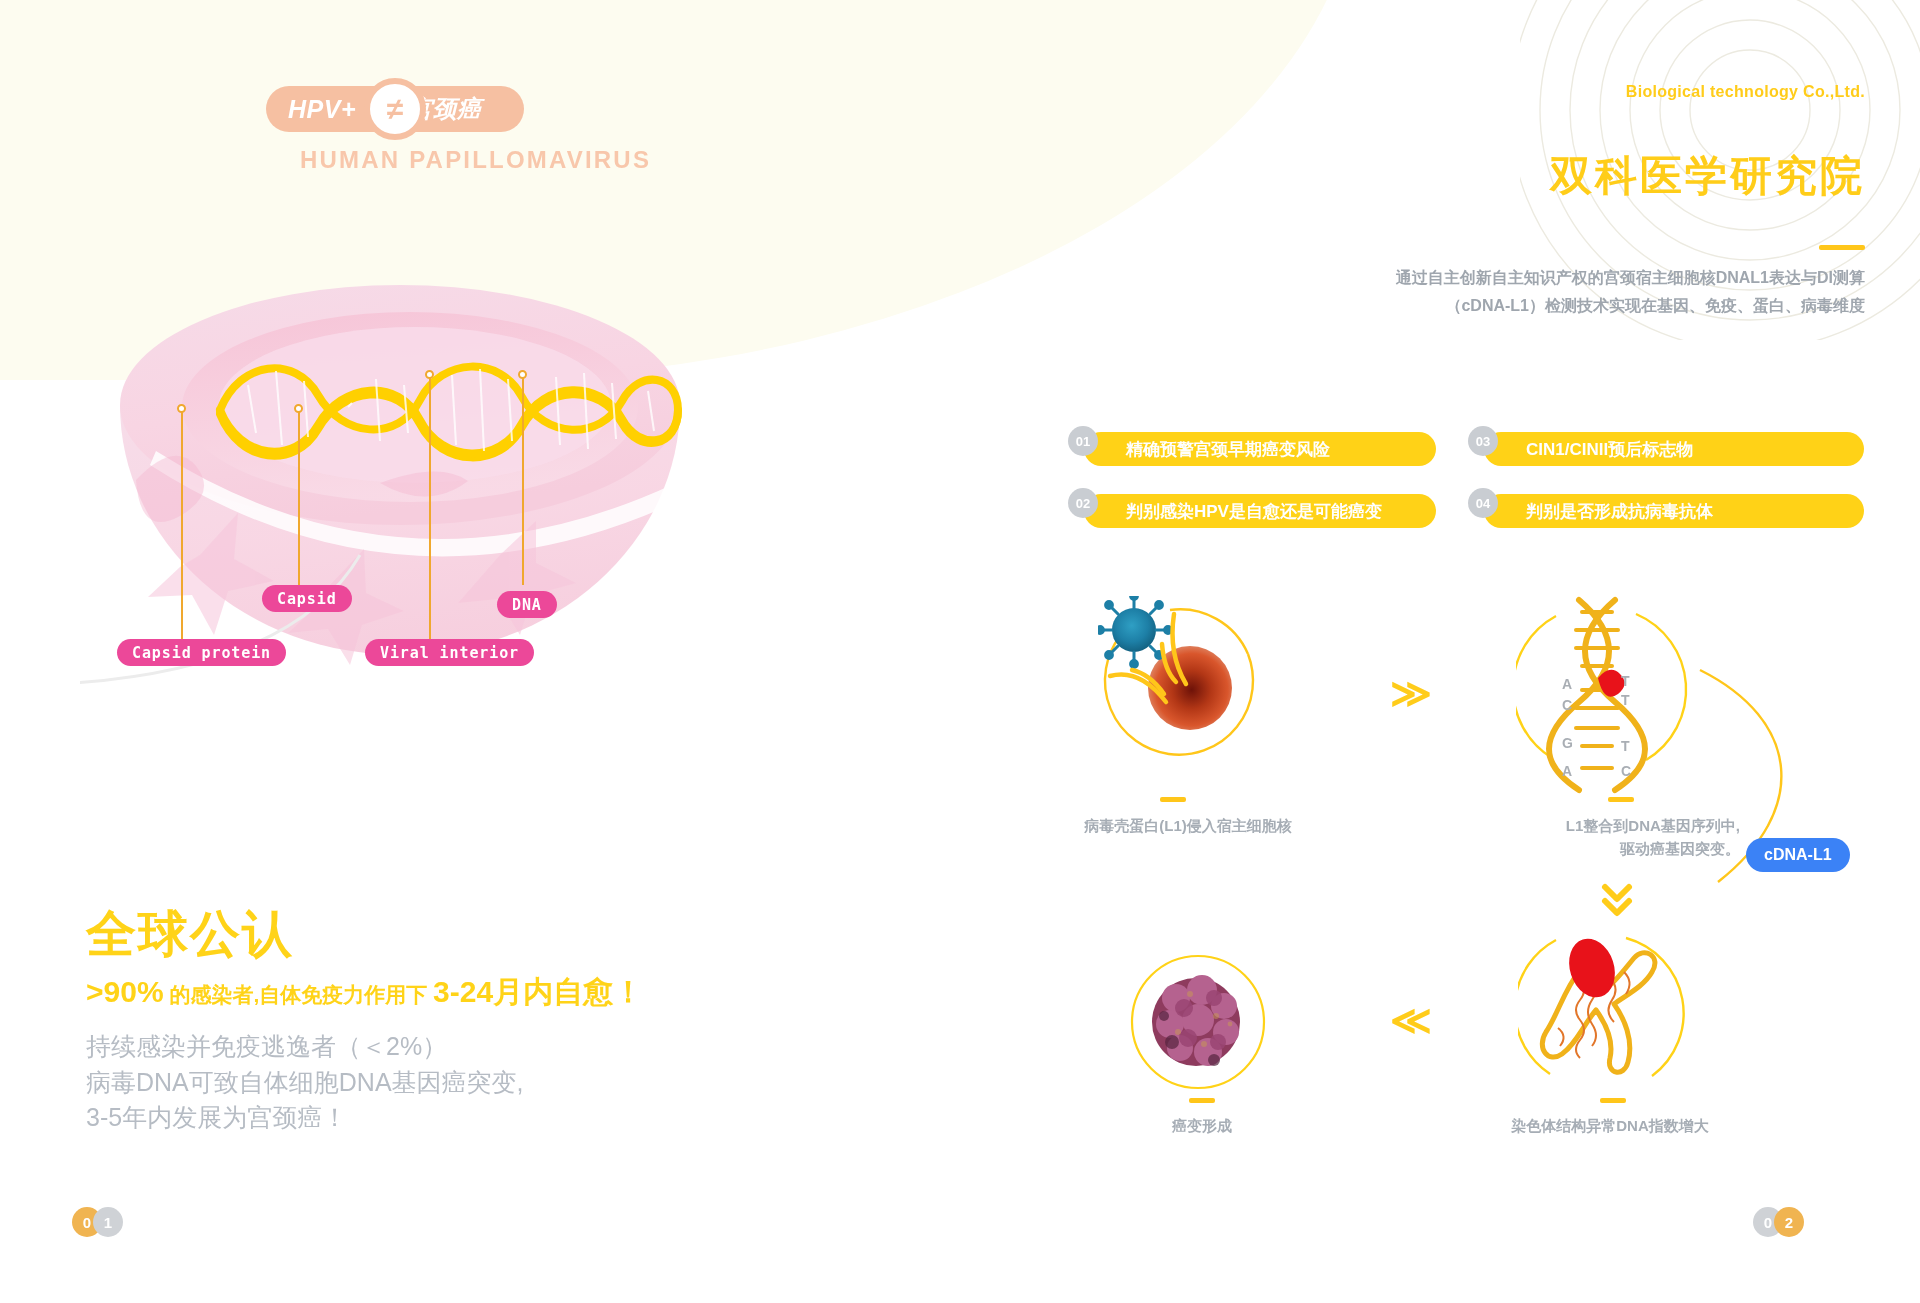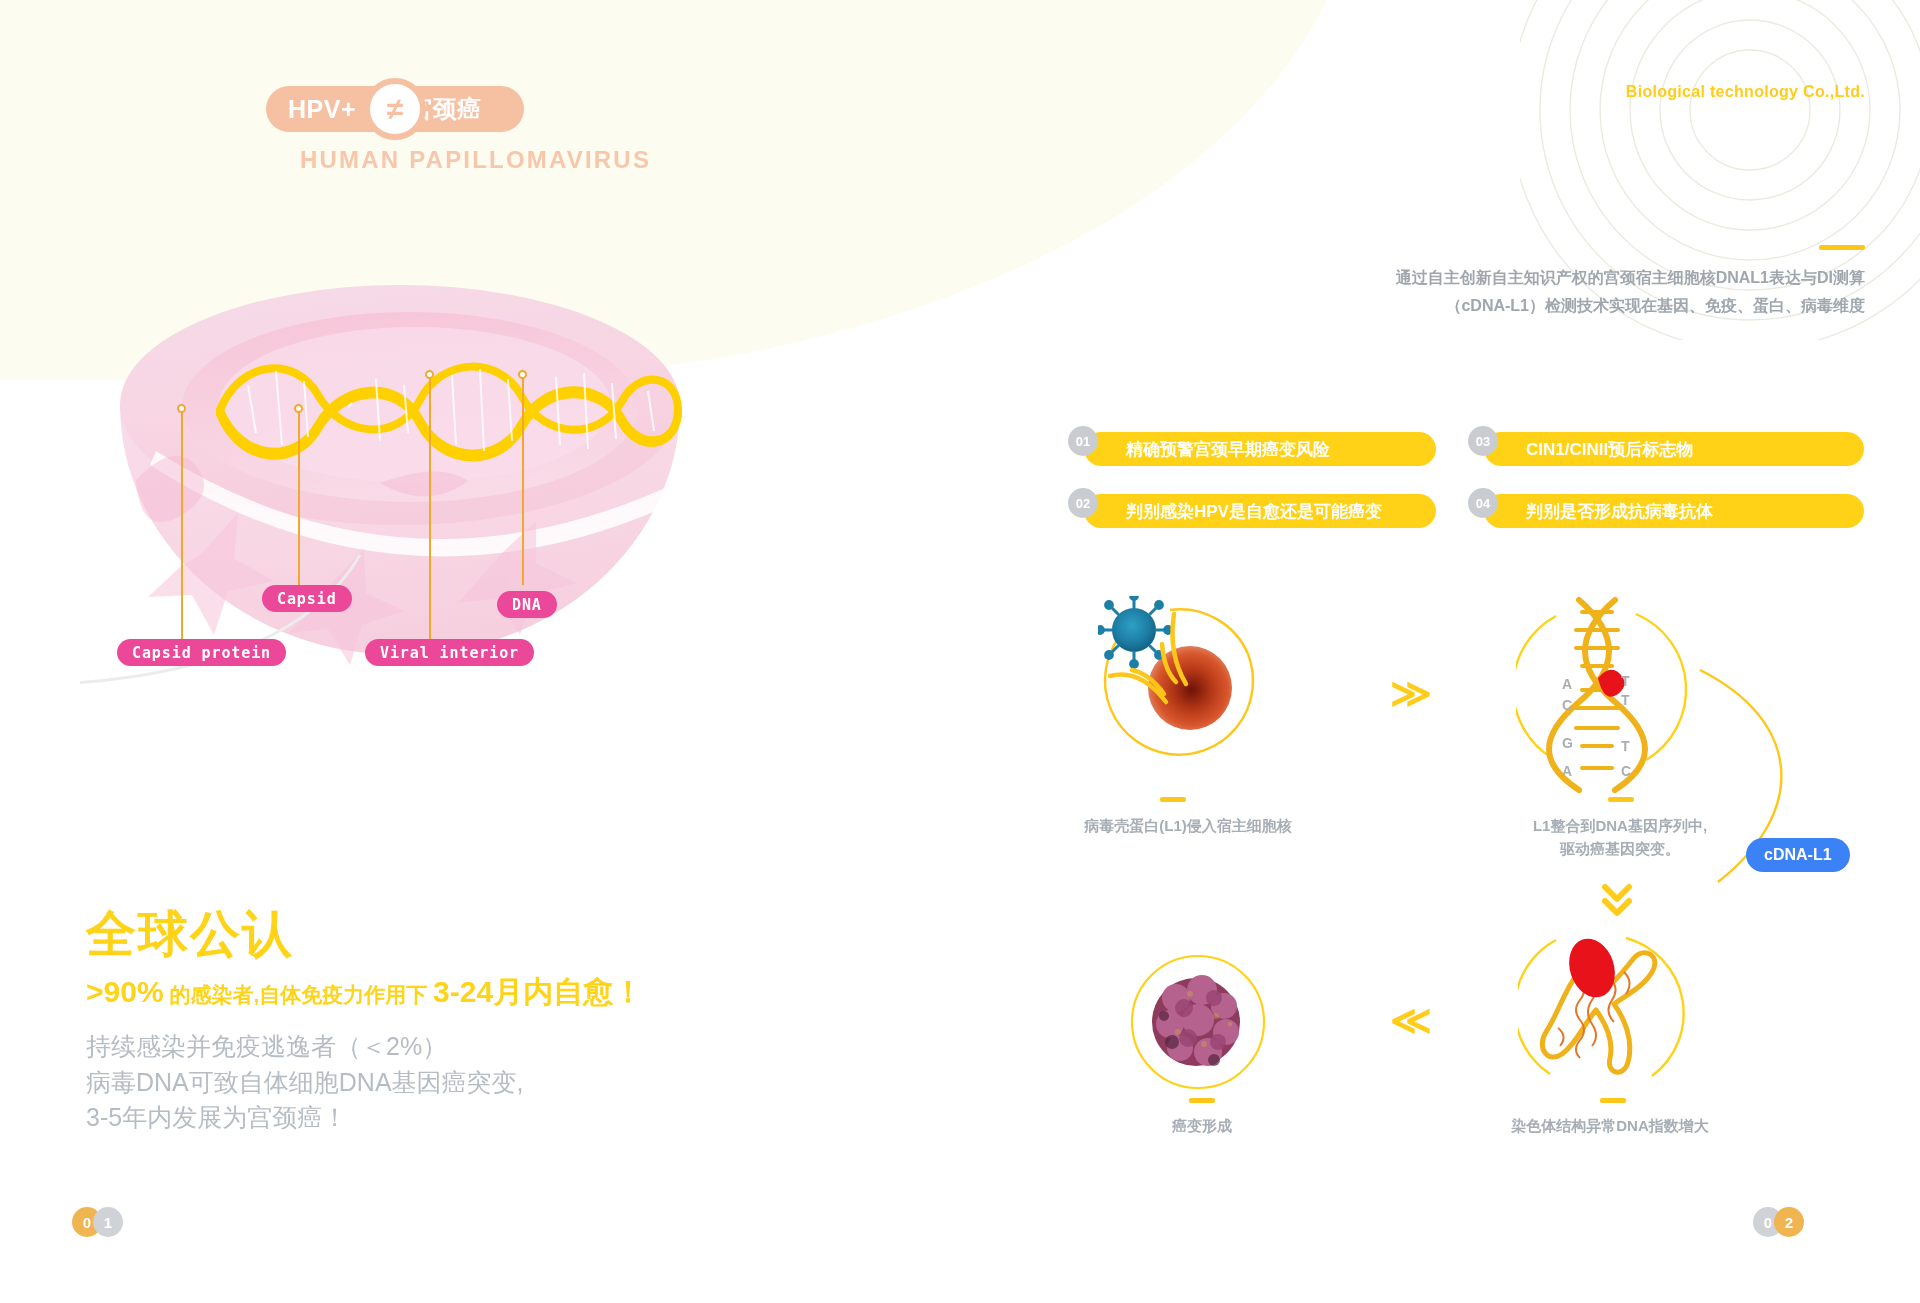--- a/index.html
+++ b/index.html
@@ -26,20 +26,21 @@
   .rings { position: absolute; right: -60px; top: -120px; width: 460px; height: 460px; }
 
   
   .hpv-pill {
     position: absolute; left: 266px; top: 86px;
     height: 46px; min-width: 258px;
     background: #f6c0a2;
     border-radius: 24px;
     display: flex; align-items: center;
     padding: 0 22px;
+    font-style: italic;
   }
   .hpv-pill .lbl {
     color: #ffffff; font-size: 25px; font-weight: 700;
     letter-spacing: .5px; white-space: nowrap;
   }
   .hpv-pill .lbl.cn { font-size: 24px; margin-left: 52px; }
   .neq-circle {
     position: absolute; left: 364px; top: 78px;
     width: 62px; height: 62px; border-radius: 50%;
     background: #ffffff; border: 6px solid #f6c0a2;
@@ -290,20 +291,21 @@
   <div class="para">持续感染并免疫逃逸者（＜2%）
 病毒DNA可致自体细胞DNA基因癌突变,
 3-5年内发展为宫颈癌！</div>
 
   <div class="pagenum" style="left:72px; top:1207px;">
     <div class="dot a">0</div>
     <div class="dot b">1</div>
   </div>
 
   <div class="company">Biological  technology Co.,Ltd.</div>
+  <div class="org-title">双科医学研究院</div>
   <div class="rule-sm"></div>
   <div class="org-desc">通过自主创新自主知识产权的宫颈宿主细胞核DNAL1表达与DI测算
 （cDNA-L1）检测技术实现在基因、免疫、蛋白、病毒维度</div>
 
   <div class="feat" style="left:1056px; top:432px;">
     <div class="bar" style="width:352px;">
       <span>精确预警宫颈早期癌变风险</span>
     </div>
     <div class="num">01</div>
   </div>
@@ -409,21 +411,21 @@
   <span class="base-letter" style="left:1562px; top:676px;">A</span>
   <span class="base-letter" style="left:1562px; top:697px;">C</span>
   <span class="base-letter" style="left:1562px; top:735px;">G</span>
   <span class="base-letter" style="left:1562px; top:763px;">A</span>
   <span class="base-letter" style="left:1621px; top:673px;">T</span>
   <span class="base-letter" style="left:1621px; top:692px;">T</span>
   <span class="base-letter" style="left:1621px; top:738px;">T</span>
   <span class="base-letter" style="left:1621px; top:763px;">C</span>
 
   <div class="proc-rule" style="left:1608px; top:797px;"></div>
-  <div class="proc-cap" style="left:1500px; top:814px; width:240px; text-align:center;">L1整合到DNA基因序列中,
+  <div class="proc-cap" style="left:1500px; top:814px; width:240px; text-align:right;">L1整合到DNA基因序列中,
 驱动癌基因突变。</div>
 
   <svg style="position:absolute; left:1690px; top:660px;" width="190" height="230" viewBox="0 0 190 230">
     <path d="M10 10 C110 60, 120 150, 28 222" fill="none" stroke="#ffc61a" stroke-width="2.4"></path>
   </svg>
   <div class="cdna-tag" style="left:1746px; top:838px;">cDNA-L1</div>
 
   <div class="chev" style="left:1600px; top:882px;">
     <svg width="34" height="36" viewBox="0 0 34 36">
       <g fill="none" stroke="#ffcc1a" stroke-width="6" stroke-linecap="round" stroke-linejoin="round">

